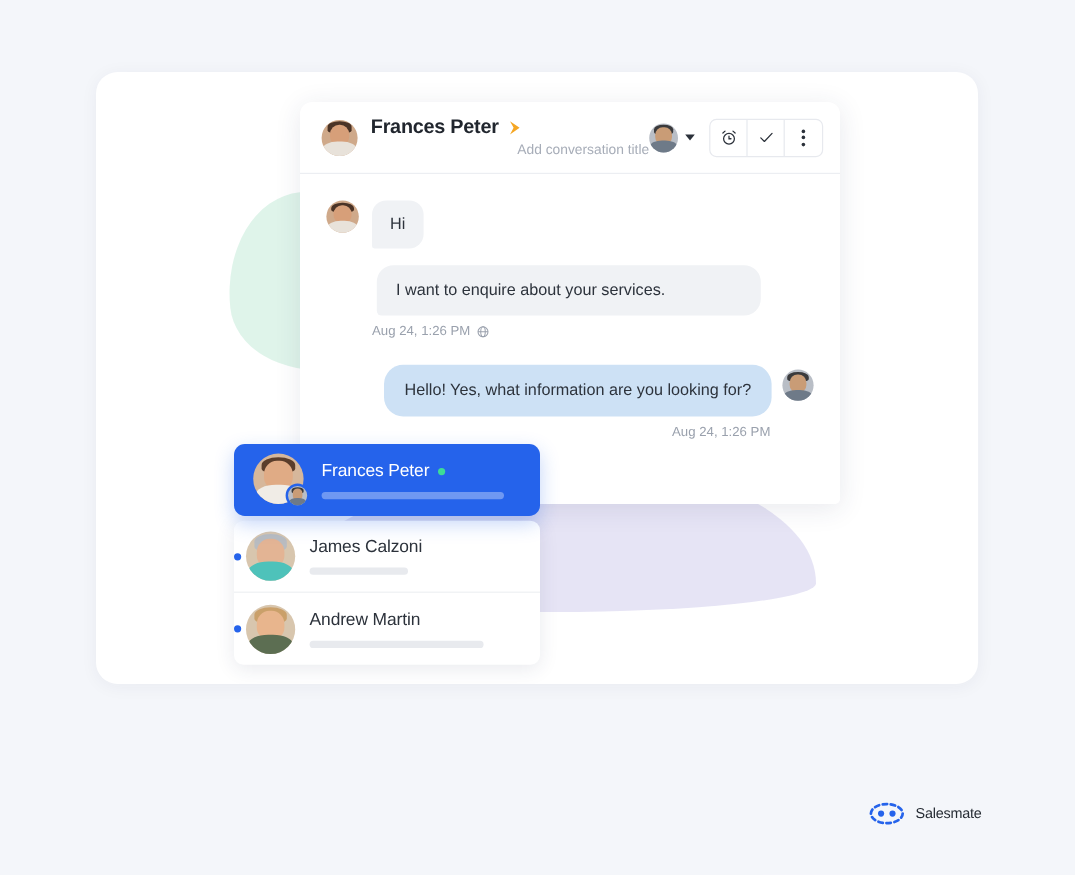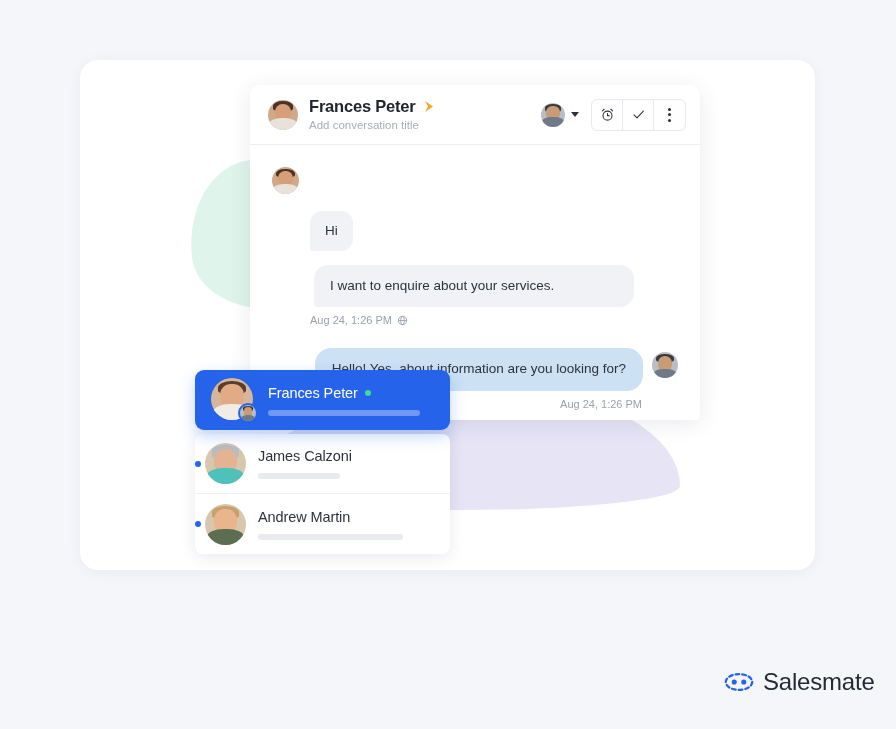--- a/index.html
+++ b/index.html
@@ -59,21 +59,21 @@
     position: relative;
   }
   .hdr-meta { margin-left: 11px; flex: 1 1 auto; min-width: 0; }
   .hdr-title-row { display: flex; align-items: center; gap: 7px; }
   .hdr-name {
     font-size: 16.5px; font-weight: 700; color: #21262e;
     letter-spacing: -.2px; line-height: 1.15;
   }
   .arrow-icon { flex: none; display: block; }
   .hdr-sub {
-    font-size: 11.5px; color: #a7adb8; margin-top: 3px; line-height: 1.2;
+    font-size: 11.5px; color: #a7adb8; margin-top: 3px; line-height: 1.2; text-align: right;
   }
   .hdr-right { display: flex; align-items: center; gap: 9px; }
   .assignee {
     display: flex; align-items: center; gap: 6px;
   }
   .assignee-avatar {
     width: 24px; height: 24px; border-radius: 50%;
     overflow: hidden; background: #b9bec6; position: relative;
   }
   .caret { width: 0; height: 0;
@@ -100,21 +100,21 @@
     width: 27px; height: 27px; border-radius: 50%;
     overflow: hidden; flex: none; background: #cfa98a; position: relative;
   }
   .bubble-in {
     background: #f0f2f5; color: #2d333c;
     border-radius: 14px 14px 14px 4px;
     padding: 11px 15px;
     font-size: 13.5px; line-height: 1.35;
     max-width: 320px;
   }
-  .bubble-in.first { margin-left: 11px; border-radius: 12px 12px 12px 2px; margin-top: 44px; }
+  .bubble-in.first { margin-left: 11px; border-radius: 12px 12px 12px 2px; }
   .bubble-in.second { margin-left: 42px; margin-top: 14px; padding: 12px 16px; }
   .meta-in {
     margin-left: 38px; margin-top: 7px;
     font-size: 11px; color: #9aa1ad;
     display: flex; align-items: center; gap: 5px;
   }
   .row-out { display: flex; justify-content: flex-end; align-items: flex-start;
     margin-top: 22px; gap: 9px; }
   .bubble-out {
     background: #cde1f5; color: #2d333c;
@@ -188,21 +188,21 @@
   .c-text { margin-left: 12px; flex: 1 1 auto; }
   .c-name { font-size: 14.5px; color: #2c323b; letter-spacing: -.1px; }
   .c-bar { height: 6px; border-radius: 3px; background: #e8eaee; margin-top: 9px; }
 
   
   .logo {
     position: absolute; left: 724px; top: 668px;
     display: flex; align-items: center; gap: 9px;
   }
   .logo-text {
-    font-size: 24px; color: #252b33; font-weight: 400; letter-spacing: -.2px;
+    font-size: 12px; color: #252b33; font-weight: 400; letter-spacing: -.2px;
   }
 
   
   .face { position: absolute; inset: 0; }
   .face .head { position: absolute; left: 22%; top: 14%; width: 56%; height: 58%;
     border-radius: 46% 46% 42% 42%; }
   .face .hair { position: absolute; left: 16%; top: 6%; width: 68%; height: 32%;
     border-radius: 50% 50% 26% 26%; }
   .face .body { position: absolute; left: 4%; bottom: -6%; width: 92%; height: 44%;
     border-radius: 44% 44% 0 0; }
@@ -293,21 +293,21 @@
         <div class="meta-in">
           <span>Aug 24, 1:26 PM</span>
           <svg width="11" height="11" viewBox="0 0 14 14" fill="none" stroke="#9aa1ad" stroke-width="1.1">
             <circle cx="7" cy="7" r="5.3"></circle>
             <path d="M1.7 7 H12.3"></path>
             <ellipse cx="7" cy="7" rx="2.4" ry="5.3"></ellipse>
           </svg>
         </div>
 
         <div class="row-out">
-          <div class="bubble-out">Hello! Yes, about information are you looking for?</div>
+          <div class="bubble-out">Hello! Yes, what information are you looking for?</div>
           <div class="out-avatar">
             <span class="face">
               <span class="hair" style="background:#3a3a3c"></span>
               <span class="head" style="background:#c99c76"></span>
               <span class="body" style="background:#6e7a88"></span>
             </span>
           </div>
         </div>
 
         <div class="meta-out">Aug 24, 1:26 PM</div>

